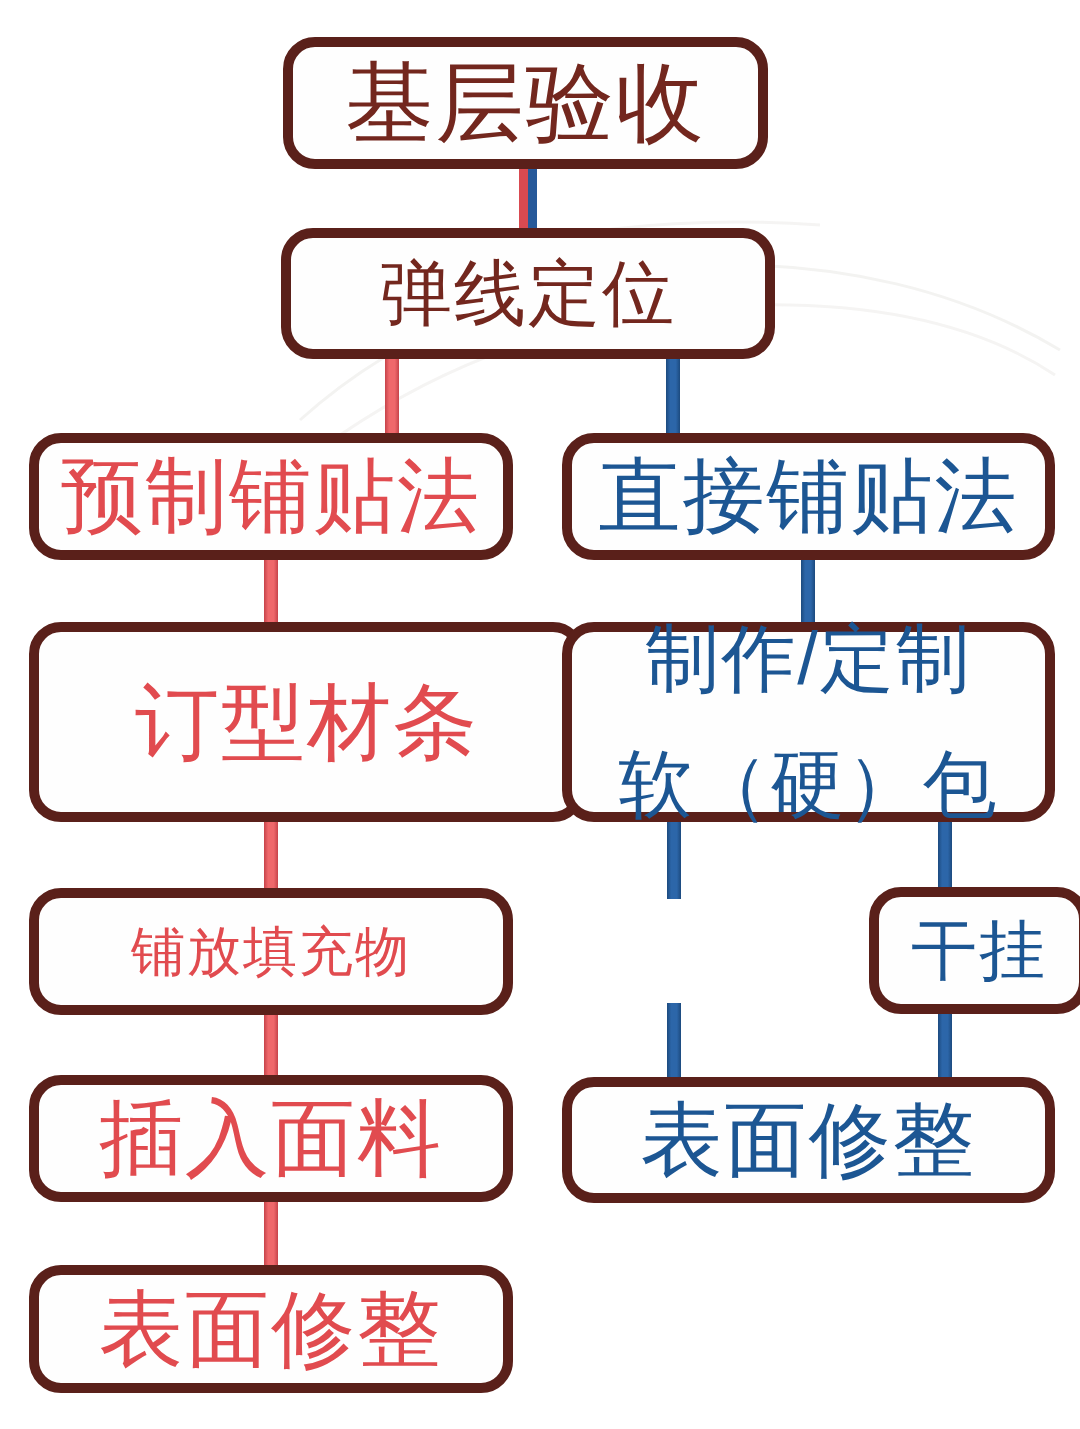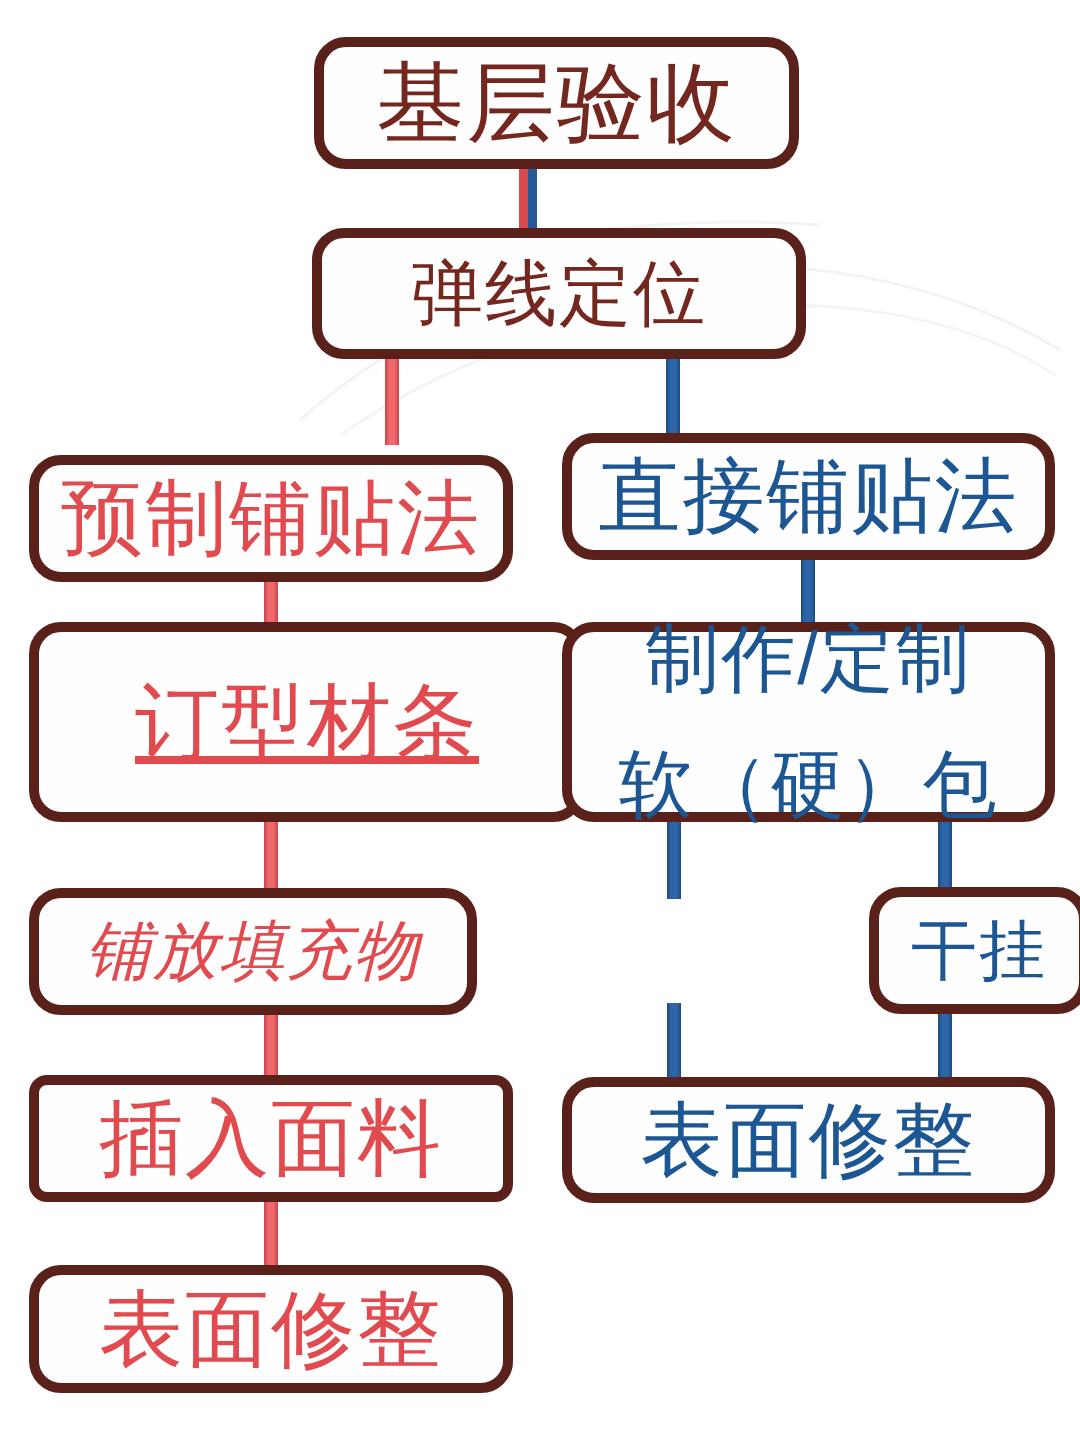--- a/index.html
+++ b/index.html
@@ -26,21 +26,21 @@
     border-radius:32px;
     display:flex;
     flex-direction:column;
     align-items:center;
     justify-content:center;
     text-align:center;
     z-index:2;
     line-height:1.15;
     letter-spacing:2px;
   }
-  .node.dark{color:var(--dark);margin-left:31px;}
+  .node.dark{color:var(--dark);}
   .node.red{color:var(--red);}
   .node.blue{color:var(--blue);}
   
   .conn{
     position:absolute;
     z-index:1;
     width:14px;
   }
   .conn.redline{
     background:linear-gradient(90deg,#c6434a 0%,#ef686b 30%,#ef686b 70%,#c6434a 100%);
@@ -95,47 +95,47 @@
   <div class="conn blueline" style="left:938px;top:1003px;height:86px;"></div>
 
   <div class="node dark" style="left:283px;top:37px;width:485px;height:132px;font-size:88px;">
     <span>基层验收</span>
   </div>
 
   <div class="node dark" style="left:281px;top:228px;width:494px;height:131px;font-size:72px;">
     <span>弹线定位</span>
   </div>
 
-  <div class="node red" style="left:29px;top:455px;width:484px;height:127px;font-size:82px;">
+  <div class="node red" style="left:29px;top:433px;width:484px;height:127px;font-size:82px;">
     <span>预制铺贴法</span>
   </div>
 
   <div class="node blue" style="left:562px;top:433px;width:493px;height:127px;font-size:82px;">
     <span>直接铺贴法</span>
   </div>
 
-  <div class="node red" style="left:29px;top:622px;width:556px;height:200px;font-size:84px;text-decoration:underline;">
+  <div class="node red" style="left:29px;top:622px;width:556px;height:200px;font-size:84px;">
     <span>订型材条</span>
   </div>
 
   <div class="node blue" style="left:562px;top:622px;width:493px;height:200px;font-size:74px;line-height:1.3;gap:30px;">
     <span>制作/定制</span>
     <span>软（硬）包</span>
   </div>
 
-  <div class="node red" style="left:29px;top:888px;width:448px;height:127px;font-size:65px;font-style:italic;">
+  <div class="node red" style="left:29px;top:888px;width:484px;height:127px;font-size:54px;">
     <span>铺放填充物</span>
   </div>
 
 
   <div class="node blue" style="left:835px;top:887px;width:220px;height:127px;font-size:66px;margin-left:34px;">
     <span>干挂</span>
   </div>
 
-  <div class="node red" style="left:29px;top:1075px;width:484px;height:127px;font-size:84px;border-radius:18px;">
+  <div class="node red" style="left:29px;top:1075px;width:484px;height:127px;font-size:84px;">
     <span>插入面料</span>
   </div>
 
   <div class="node blue" style="left:562px;top:1077px;width:493px;height:126px;font-size:82px;">
     <span>表面修整</span>
   </div>
 
   <div class="node red" style="left:29px;top:1265px;width:484px;height:128px;font-size:84px;">
     <span>表面修整</span>
   </div>

